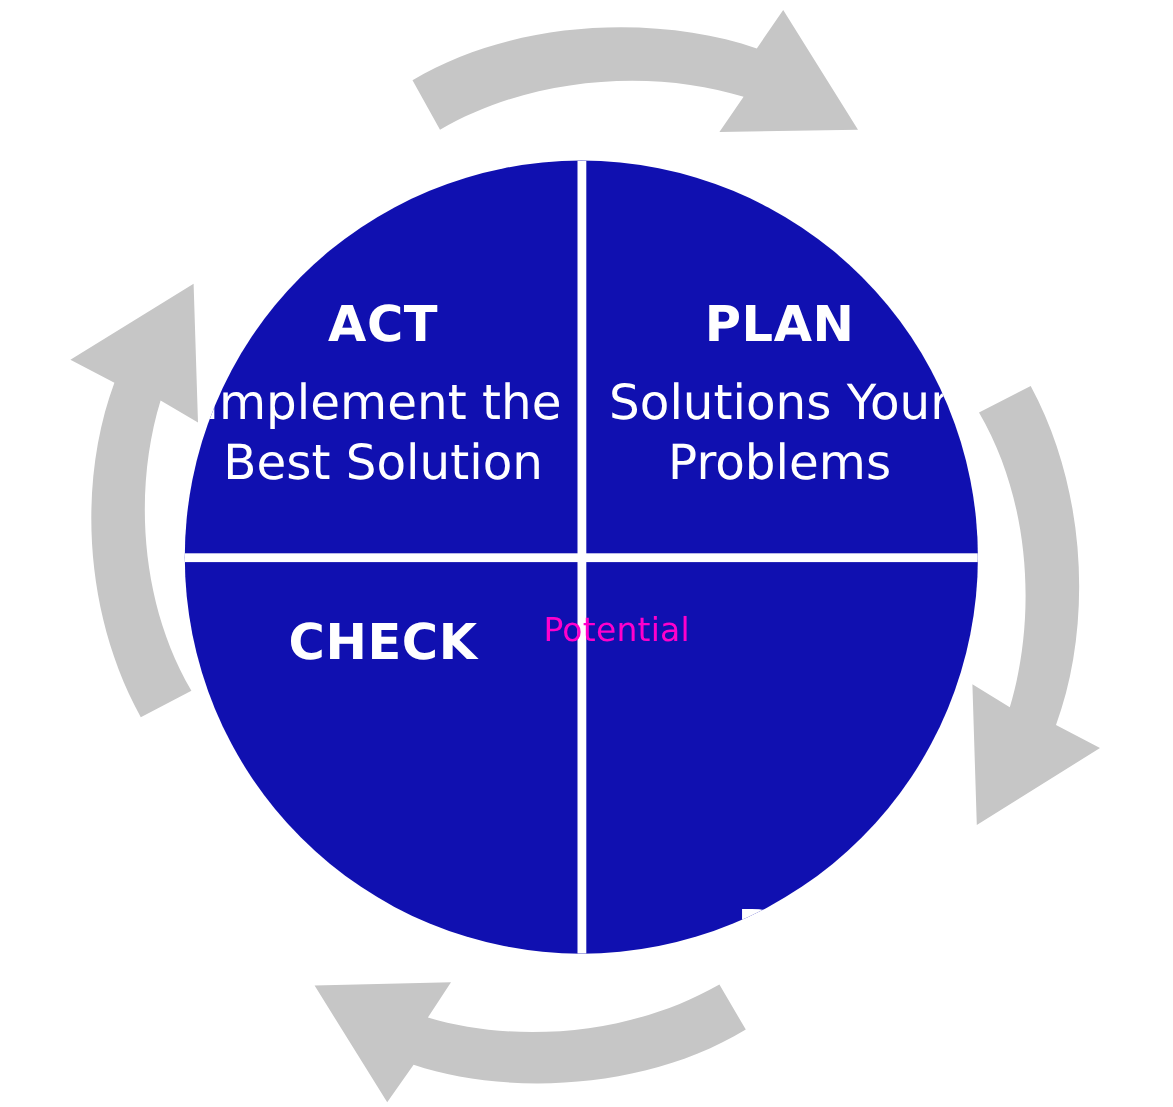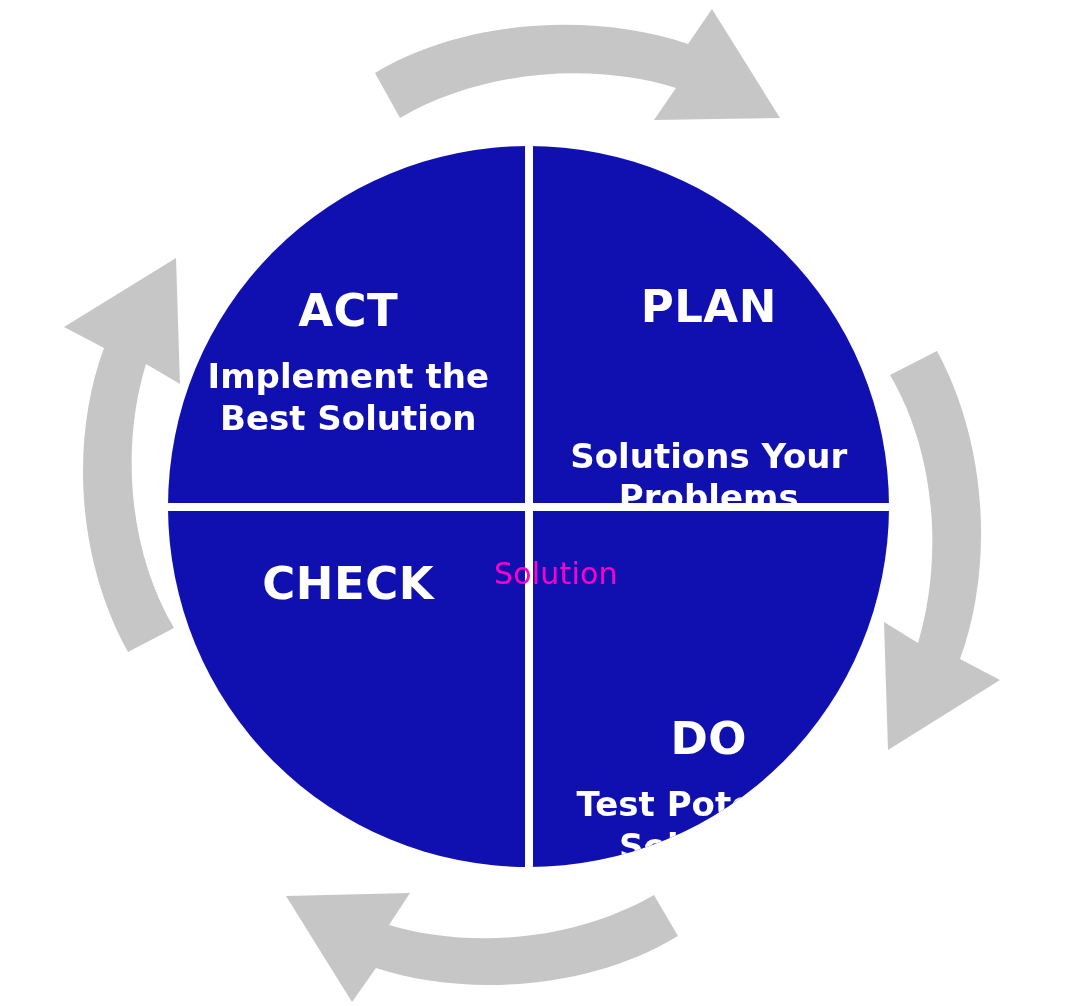--- a/index.html
+++ b/index.html
@@ -39,35 +39,35 @@
     position: absolute;
     width: 50%;
     height: 50%;
     box-sizing: border-box;
     display: flex;
     flex-direction: column;
     align-items: center;
     color: #ffffff;
     text-align: center;
   }
-  .quad-act   { left: 0;   top: 16px;   justify-content: flex-start; padding-top: 125px; }
-  .quad-plan  { left: 50%; top: 12px;   justify-content: space-between; padding-top: 125px; }
+  .quad-act   { left: 0;   top: 0;   justify-content: flex-start; padding-top: 125px; }
+  .quad-plan  { left: 50%; top: 0;   justify-content: flex-start; padding-top: 125px; }
   .quad-check { left: 0;   top: 50%; justify-content: space-between; padding-top: 53px; }
   .quad-do    { left: 50%; top: 50%; justify-content: flex-end; padding-top: 53px; }
 
   .quad-title {
     font-size: 45px;
     font-weight: bold;
     line-height: 1.05;
     letter-spacing: 0.5px;
     white-space: nowrap;
   }
   .quad-desc {
-    font-size: 34px;
-    font-weight: bold;
+    font-size: 44px;
+    font-weight: normal;
     line-height: 1.22;
     margin-top: 22px;
     white-space: pre-line;
   }
 
   .divider {
     position: absolute;
     background: #ffffff;
   }
   .divider-v {
@@ -154,23 +154,21 @@
       <div class="quad-desc">Solutions Your
 Problems</div>
     </div>
 
     <div class="quad quad-check">
       <div class="quad-title">CHECK</div>
     </div>
 
     <div class="quad quad-do">
       <div class="quad-title">DO</div>
-      <div class="quad-desc">Test Potential
-Solutions</div>
     </div>
 
     <div class="divider divider-v"></div>
     <div class="divider divider-h"></div>
   </div>
 
-  <div id="watermark">Solution</div>
+  <div id="watermark">Potential</div>
 
 </div>
 
 </body></html>

